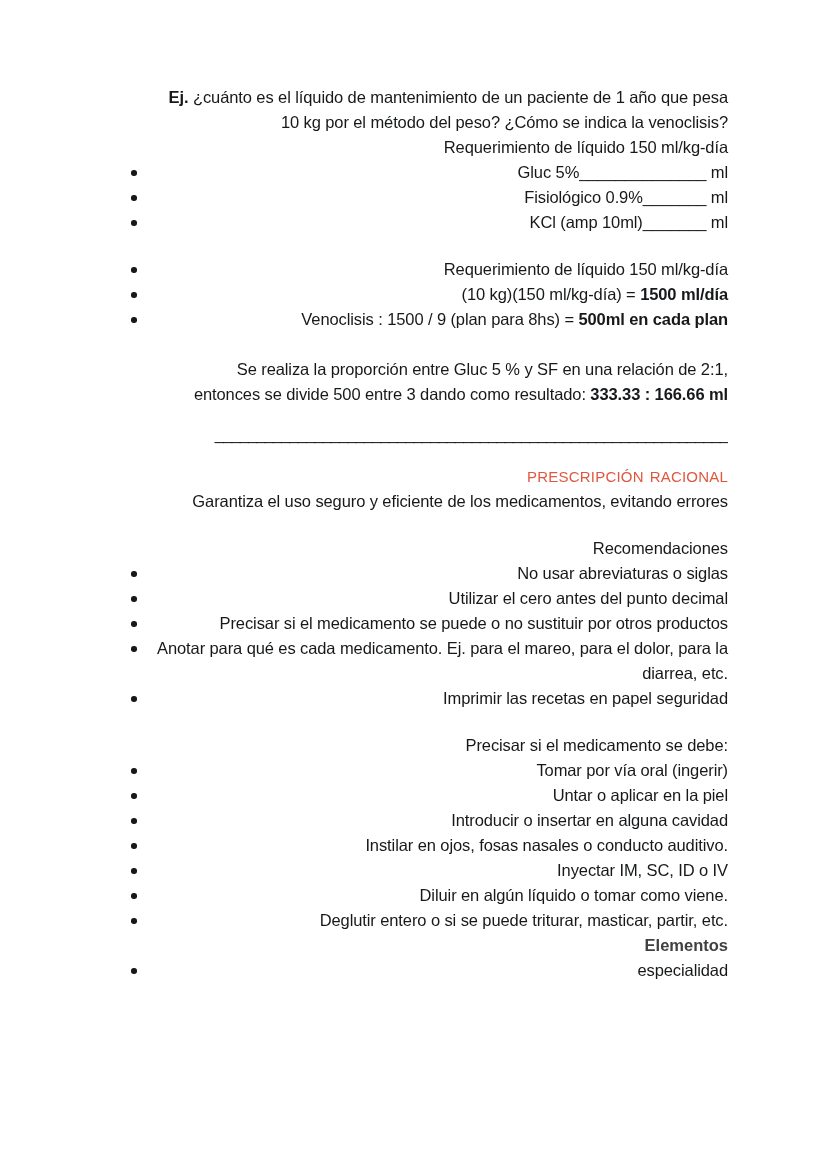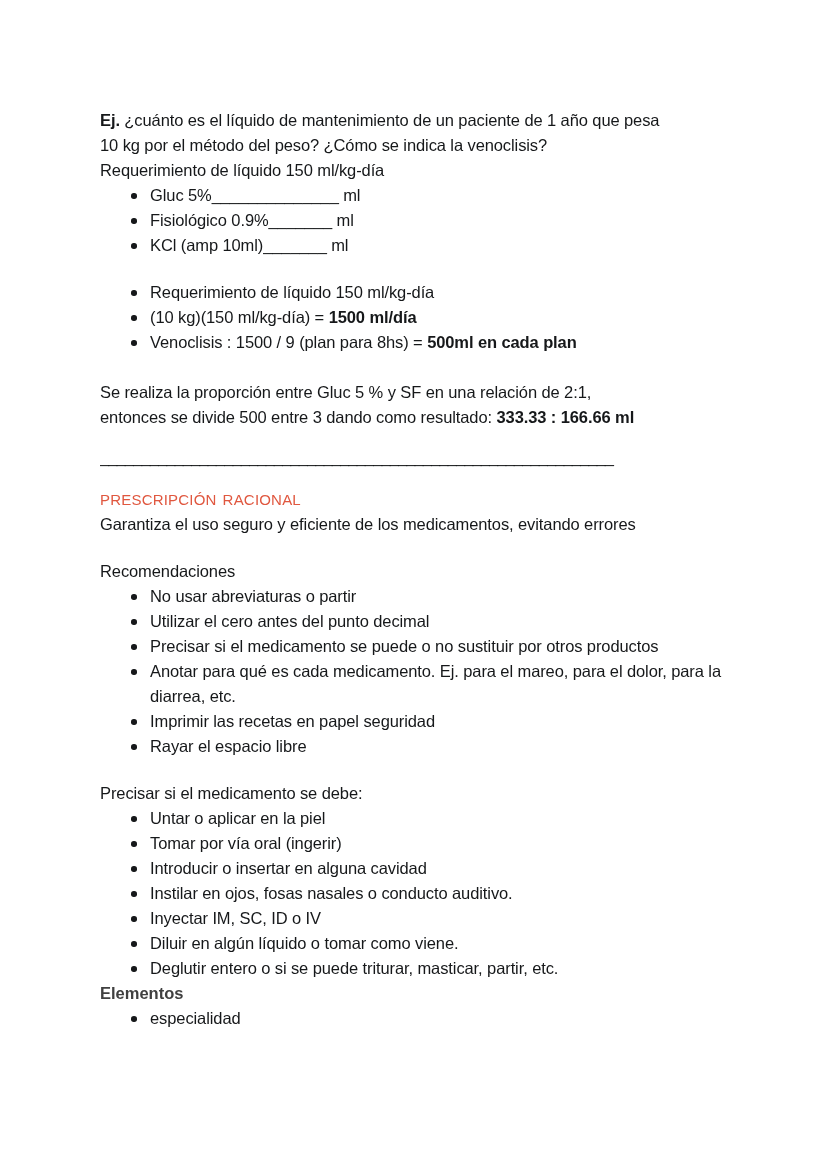--- a/index.html
+++ b/index.html
@@ -21,22 +21,23 @@
     top: 0; left: 0;
     width: 828px;
     height: 1169px;
     background: #ffffff;
     padding: 0;
     box-sizing: border-box;
   }
   .content {
     position: absolute;
     left: 100px;
-    top: 108px;
+    top: 85px;
     width: 628px;
+    text-align: right;
   }
 
   
   .para {
     font-size: 16.5px;
     line-height: 25px;
     color: #16181a;
     margin: 0;
     letter-spacing: -0.1px;
   }
@@ -132,33 +133,32 @@
 
     <div class="separator">______________________________________________________________</div>
 
     <div class="section-heading">Prescripción racional</div>
 
     <p class="para">Garantiza el uso seguro y eficiente de los medicamentos, evitando errores</p>
 
     <p class="para gap-before">Recomendaciones</p>
 
     <ul class="bullets">
-      <li>No usar abreviaturas o partir</li>
+      <li>No usar abreviaturas o siglas</li>
       <li>Utilizar el cero antes del punto decimal</li>
       <li>Precisar si el medicamento se puede o no sustituir por otros productos</li>
       <li>Anotar para qué es cada medicamento. Ej. para el mareo, para el dolor, para la diarrea, etc.</li>
       <li>Imprimir las recetas en papel seguridad</li>
-      <li>Rayar el espacio libre</li>
     </ul>
 
     <p class="para gap-before">Precisar si el medicamento se debe:</p>
 
     <ul class="bullets">
+      <li>Tomar por vía oral (ingerir)</li>
       <li>Untar o aplicar en la piel</li>
-      <li>Tomar por vía oral (ingerir)</li>
       <li>Introducir o insertar en alguna cavidad</li>
       <li>Instilar en ojos, fosas nasales o conducto auditivo.</li>
       <li>Inyectar IM, SC, ID o IV</li>
       <li>Diluir en algún líquido o tomar como viene.</li>
       <li>Deglutir entero o si se puede triturar, masticar, partir, etc.</li>
     </ul>
 
     <p class="subhead gap-before">Elementos</p>
 
     <ul class="bullets">

